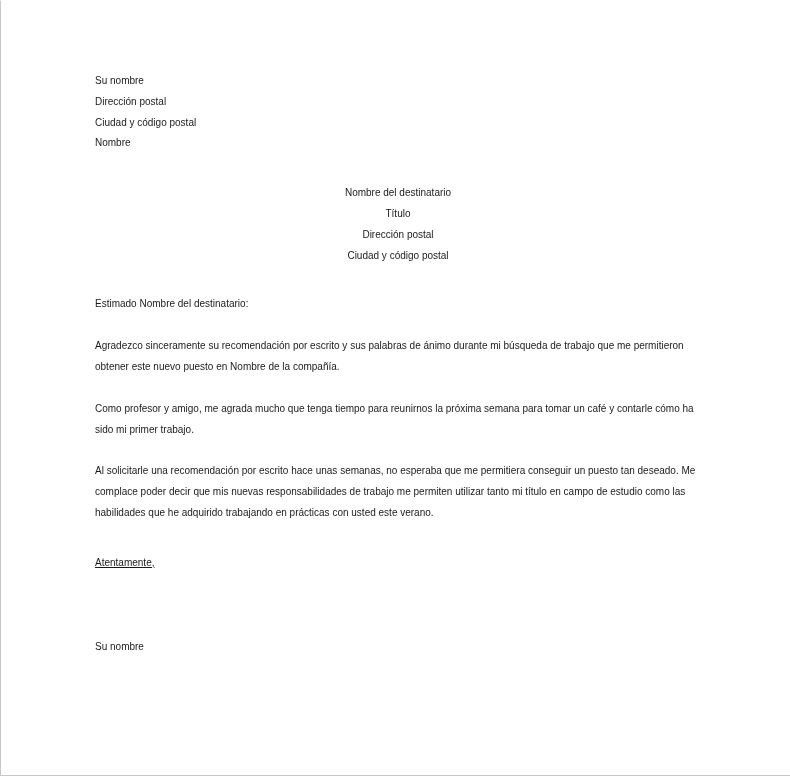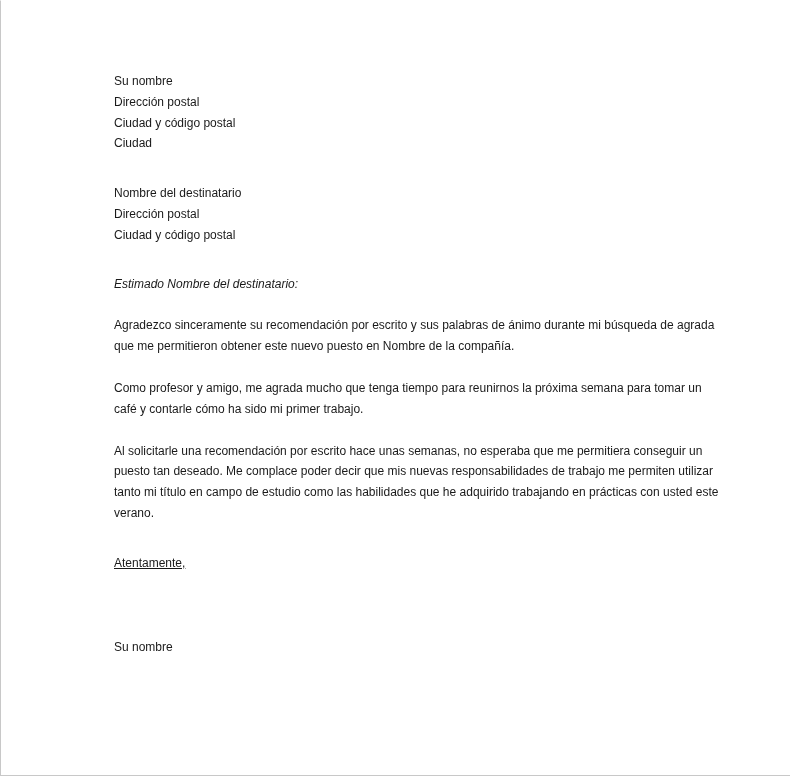--- a/index.html
+++ b/index.html
@@ -23,39 +23,38 @@
     border-bottom: 1px solid #c8c8c8;
     border-top: 1px solid #ffffff;
     border-right: 0;
   }
   .letter {
     position: absolute;
     left: 94px;
     top: 70px;
     width: 606px;
     color: #1a1a1a;
-    font-size: 12px;
+    font-size: 10px;
     line-height: 20.8px;
-    margin-left: 19px;
   }
   .block {
     margin: 0;
   }
   .line {
     white-space: nowrap;
   }
   .sender-block {
     margin-bottom: 29px;
   }
   .recipient-block {
     margin-bottom: 28px;
+    text-align: center;
   }
   .salutation {
     margin-bottom: 21px;
-    font-style: italic;
   }
   .para {
     margin: 0 0 21px 0;
     text-align: left;
   }
   .closing {
     margin: 0;
     padding-top: 8px;
     text-decoration: underline;
   }
@@ -67,32 +66,33 @@
 </head>
 <body>
 
 <div class="page">
   <div class="letter">
 
     <div class="block sender-block">
       <div class="line">Su nombre</div>
       <div class="line">Dirección postal</div>
       <div class="line">Ciudad y código postal</div>
-      <div class="line">Ciudad</div>
+      <div class="line">Nombre</div>
     </div>
 
     <div class="block recipient-block">
       <div class="line">Nombre del destinatario</div>
+      <div class="line">Título</div>
       <div class="line">Dirección postal</div>
       <div class="line">Ciudad y código postal</div>
     </div>
 
     <div class="salutation">Estimado Nombre del destinatario:</div>
 
-    <p class="para">Agradezco sinceramente su recomendación por escrito y sus palabras de ánimo durante mi búsqueda de agrada que me permitieron obtener este nuevo puesto en Nombre de la compañía.</p>
+    <p class="para">Agradezco sinceramente su recomendación por escrito y sus palabras de ánimo durante mi búsqueda de trabajo que me permitieron obtener este nuevo puesto en Nombre de la compañía.</p>
     <p class="para">Como profesor y amigo, me agrada mucho que tenga tiempo para reunirnos la próxima semana para tomar un café y contarle cómo ha sido mi primer trabajo.</p>
     <p class="para">Al solicitarle una recomendación por escrito hace unas semanas, no esperaba que me permitiera conseguir un puesto tan deseado. Me complace poder decir que mis nuevas responsabilidades de trabajo me permiten utilizar tanto mi título en campo de estudio como las habilidades que he adquirido trabajando en prácticas con usted este verano.</p>
 
     <div class="closing">Atentamente,</div>
 
     <div class="signature">Su nombre</div>
 
   </div>
 </div>
 

